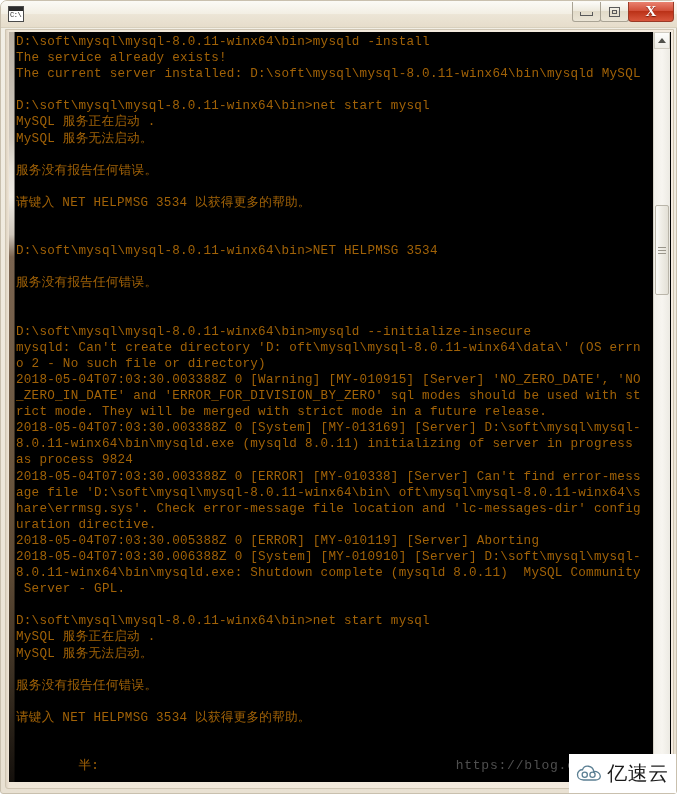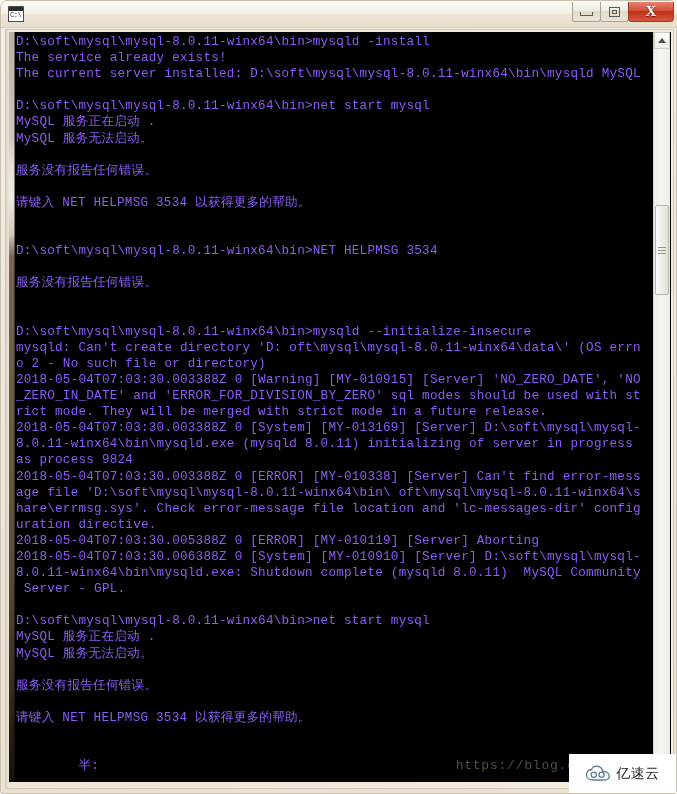--- a/index.html
+++ b/index.html
@@ -173,21 +173,21 @@
   
   .term {
     position: absolute;
     left: 7px;
     top: 2px;
     width: 642px;
     height: 100%;
     font-family: "Liberation Mono", "DejaVu Sans Mono", monospace;
     font-size: 12.6px;
     line-height: 16.1px;
-    color: #8b5cf6;
+    color: #a16207;
     white-space: pre;
     letter-spacing: 0.02em;
     z-index: 2;
   }
   .term .line {
     height: 16.1px;
     overflow: hidden;
   }
   .term .line.blank { color: transparent; }
 
@@ -273,21 +273,21 @@
     z-index: 20;
   }
   .badge .cloud-icon {
     width: 26px;
     height: 17px;
     margin-right: 5px;
     flex: 0 0 auto;
   }
   .badge .badge-text {
     font-family: Liberation Serif, serif;
-    font-size: 14px;
+    font-size: 20px;
     color: #1b1b1b;
     letter-spacing: 0.5px;
     white-space: nowrap;
   }
 </style>
 </head>
 <body>
 
 <div class="window">
 

